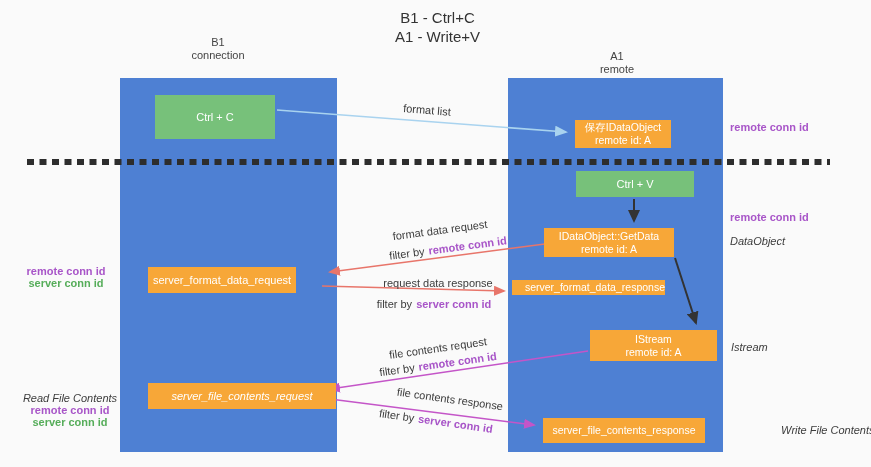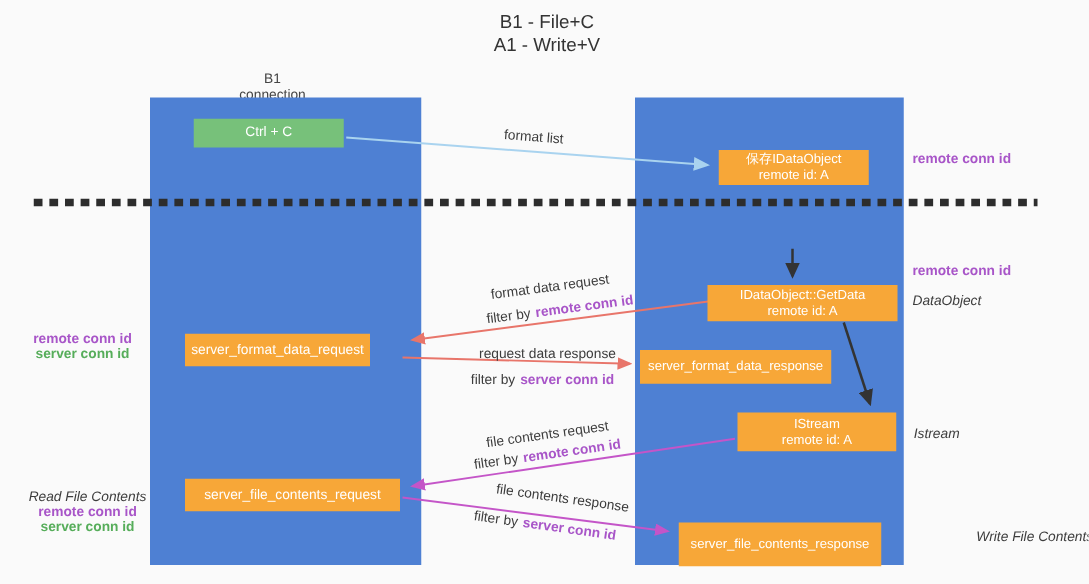--- a/index.html
+++ b/index.html
@@ -40,27 +40,31 @@
   .filter-prefix { margin-right:4px; }
   svg.arrows { position:absolute; left:0; top:0; width:871px; height:467px; }
   .stack { line-height:13px; }
 </style>
 </head>
 <body>
 
 <div class="canvas">
 
   <div class="title">
-    <div>B1 - File+C</div>
+    <div>B1 - Ctrl+C</div>
     <div>A1 - Write+V</div>
   </div>
 
-  <div class="col-header" style="left:158px; top:57px;">
+  <div class="col-header" style="left:158px; top:36px;">
     <div>B1</div>
     <div>connection</div>
+  </div>
+  <div class="col-header" style="left:557px; top:50px;">
+    <div>A1</div>
+    <div>remote</div>
   </div>
 
   <div class="lane" style="left:120px; width:217px;"></div>
   <div class="lane" style="left:508px; width:215px;"></div>
 
   <svg class="arrows" viewBox="0 0 871 467">
     <defs>
       <marker id="m-blue" markerUnits="userSpaceOnUse" markerWidth="13" markerHeight="11" refX="11" refY="5.5" orient="auto">
         <path d="M0,0 L13,5.5 L0,11 Z" fill="#a9d3ef"></path>
       </marker>
@@ -85,53 +89,56 @@
 
     <line x1="568" y1="241" x2="330" y2="272" stroke="#e8756a" stroke-width="1.5" marker-end="url(#m-red)"></line>
 
     <line x1="322" y1="286" x2="504" y2="291" stroke="#e8756a" stroke-width="1.5" marker-end="url(#m-red)"></line>
 
     <line x1="588" y1="351" x2="330" y2="389" stroke="#c455c8" stroke-width="1.5" marker-end="url(#m-magenta)"></line>
 
     <line x1="322" y1="398" x2="534" y2="425" stroke="#c455c8" stroke-width="1.5" marker-end="url(#m-magenta)"></line>
   </svg>
 
-  <div class="node green" style="left:155px; top:95px; width:120px; height:23px;">
+  <div class="node green" style="left:155px; top:95px; width:120px; height:44px;">
     <div>Ctrl + C</div>
   </div>
 
-  <div class="node orange small" style="left:575px; top:120px; width:120px; height:28px;">
+  <div class="node orange small" style="left:575px; top:120px; width:96px; height:28px;">
     <div class="stack">保存IDataObject</div>
     <div class="stack">remote id: A</div>
   </div>
 
+  <div class="node green" style="left:576px; top:171px; width:118px; height:26px;">
+    <div>Ctrl + V</div>
+  </div>
 
-  <div class="node orange small" style="left:566px; top:228px; width:152px; height:29px;">
+  <div class="node orange small" style="left:544px; top:228px; width:130px; height:29px;">
     <div class="stack">IDataObject::GetData</div>
     <div class="stack">remote id: A</div>
   </div>
 
   <div class="node orange" style="left:148px; top:267px; width:148px; height:26px;">
     <div>server_format_data_request</div>
   </div>
 
-  <div class="node orange small" style="left:512px; top:280px; width:153px; height:27px;">
+  <div class="node orange small" style="left:512px; top:280px; width:153px; height:15px;align-items:flex-end;">
     <div>server_format_data_response</div>
   </div>
 
   <div class="node orange small" style="left:590px; top:330px; width:127px; height:31px;">
     <div class="stack">IStream</div>
     <div class="stack">remote id: A</div>
   </div>
 
-  <div class="node orange" style="left:148px; top:383px; width:172px; height:26px;">
+  <div class="node orange" style="left:148px; top:383px; width:188px; height:26px;font-style:italic;">
     <div>server_file_contents_request</div>
   </div>
 
-  <div class="node orange small" style="left:543px; top:418px; width:162px; height:35px;">
+  <div class="node orange small" style="left:543px; top:418px; width:162px; height:25px;">
     <div>server_file_contents_response</div>
   </div>
 
   <div class="lbl" style="left:427px; top:110px; transform:translate(-50%,-50%) rotate(4.5deg);">format list</div>
 
   <div class="lbl" style="left:440px; top:230px; transform:translate(-50%,-50%) rotate(-7.5deg);">format data request</div>
   <div class="lbl" style="left:448px; top:248px; transform:translate(-50%,-50%) rotate(-7.5deg);">
     <span class="filter-prefix">filter by</span><span class="purple">remote conn id</span>
   </div>
 

